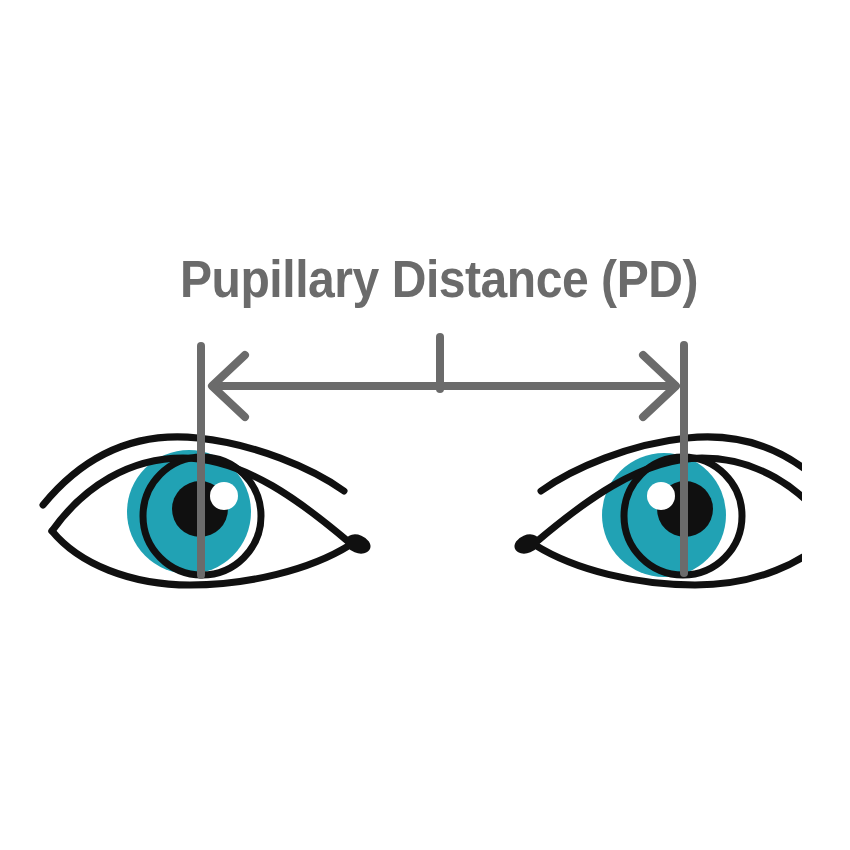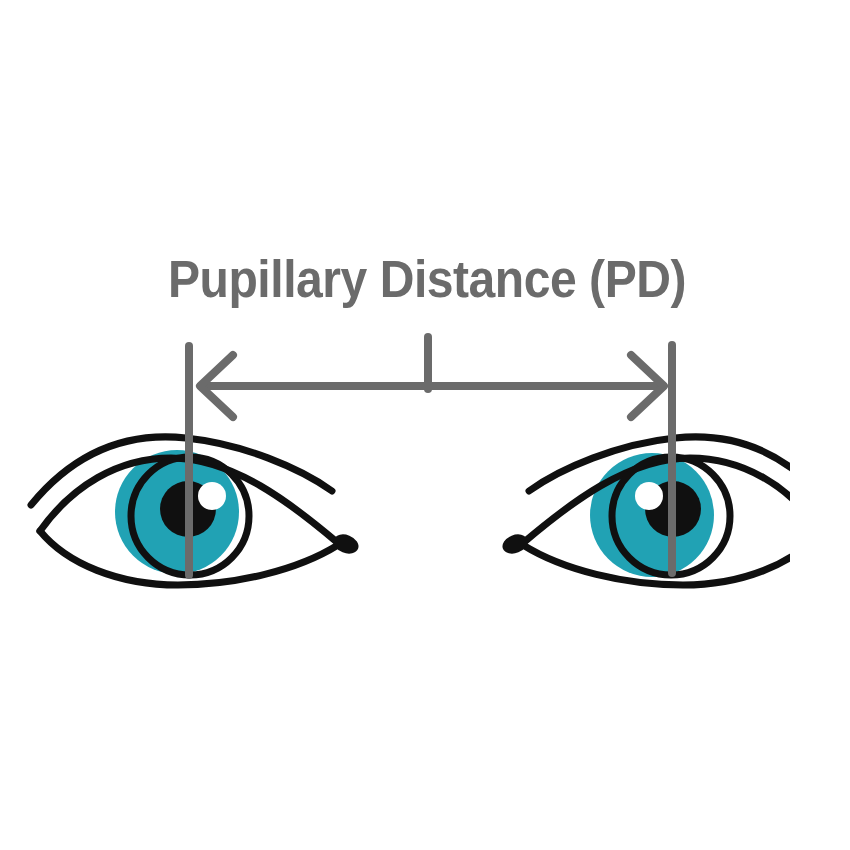--- a/index.html
+++ b/index.html
@@ -7,20 +7,21 @@
     padding: 0;
     background: #ffffff;
     font-family: "Liberation Sans", sans-serif;
   }
   .canvas {
     position: relative;
     width: 790px;
     height: 850px;
     background: #ffffff;
     overflow: hidden;
+    padding-left: 12px;
   }
   svg { display: block; }
 
   
   .title-text {
     font-family: "Liberation Sans", sans-serif;
     font-weight: 700;
     font-size: 51px;
     letter-spacing: -0.5px;
   }

